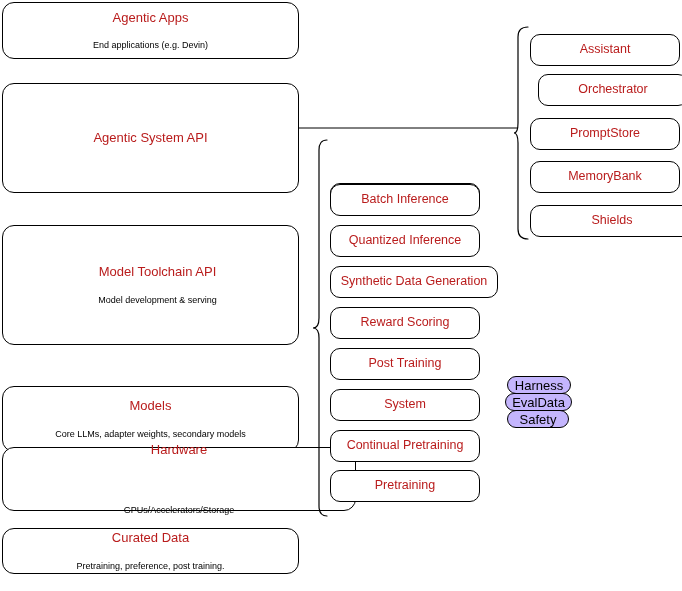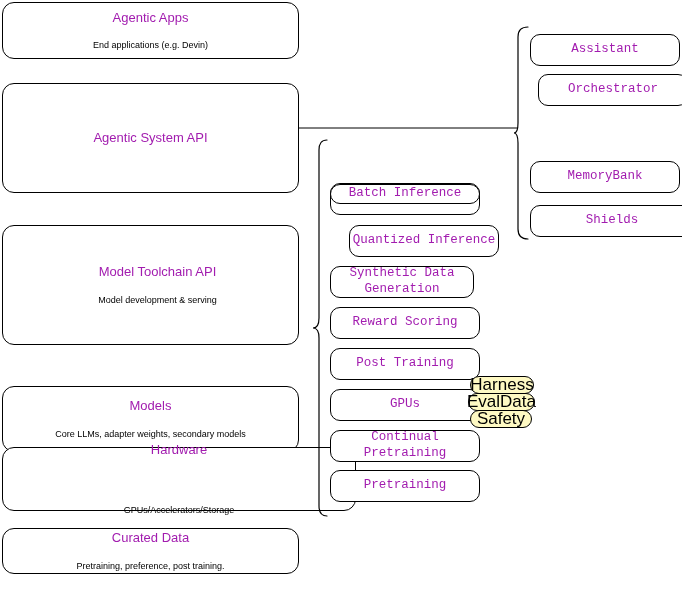--- a/index.html
+++ b/index.html
@@ -21,50 +21,51 @@
     background: #ffffff;
     border: 1px solid #000000;
     border-radius: 12px;
     display: flex;
     flex-direction: column;
     align-items: center;
     justify-content: center;
     text-align: center;
   }
   .box .title {
-    color: #a21caf;
+    color: #b91c1c;
     line-height: 1.25;
   }
   .box .subtitle {
     color: #000000;
     line-height: 1.25;
   }
   
   .layer .title { font-size: 13px; }
   .layer .subtitle { font-size: 9px; margin-top: 14px; }
 
   
   .leaf {
     border-radius: 10px;
   }
-  .leaf .title { font-size: 12.5px; font-family: Liberation Mono, monospace; }
+  .leaf .title { font-size: 12.5px; }
 
   
   .pill {
     position: absolute;
     box-sizing: border-box;
-    background: #fef9c3;
+    background: #c4b5fd;
     border: 1.6px solid #000000;
     border-radius: 999px;
     display: flex;
     align-items: center;
     justify-content: center;
-    font-size: 17px;
+    font-size: 13px;
     color: #000000;
     z-index: 5;
+    margin-left: 37px;
   }
   .connector {
     position: absolute;
     pointer-events: none;
   }
   .connector svg { display: block; overflow: visible; }
 </style>
 </head>
 <body>
 
@@ -113,55 +114,58 @@
 
   <div class="connector" style="left:313px; top:139px; width:16px; height:378px;">
     <svg width="16" height="378" viewBox="0 0 16 378">
       <path d="M14 1 Q6 1 6 11 L6 179 Q6 189 0 189 Q6 189 6 199 L6 367 Q6 377 14 377" stroke="#000000" stroke-width="1.2" fill="none" stroke-linecap="round"></path>
     </svg>
   </div>
 
   <div class="box leaf" style="left:330px; top:143px; width:150px; height:32px;margin-top:40px;">
     <div class="title">Realtime Inference</div>
   </div>
-  <div class="box leaf" style="left:330px; top:184px; width:150px; height:20px;border-radius:16px;">
+  <div class="box leaf" style="left:330px; top:184px; width:150px; height:32px;">
     <div class="title">Batch Inference</div>
   </div>
-  <div class="box leaf" style="left:330px; top:225px; width:150px; height:32px;margin-left:19px;">
+  <div class="box leaf" style="left:330px; top:225px; width:150px; height:32px;">
     <div class="title">Quantized Inference</div>
   </div>
-  <div class="box leaf" style="left:330px; top:266px; width:144px; height:32px;">
+  <div class="box leaf" style="left:330px; top:266px; width:168px; height:32px;">
     <div class="title">Synthetic Data Generation</div>
   </div>
   <div class="box leaf" style="left:330px; top:307px; width:150px; height:32px;">
     <div class="title">Reward Scoring</div>
   </div>
   <div class="box leaf" style="left:330px; top:348px; width:150px; height:32px;">
     <div class="title">Post Training</div>
   </div>
   <div class="box leaf" style="left:330px; top:389px; width:150px; height:32px;">
-    <div class="title">GPUs</div>
+    <div class="title">System</div>
   </div>
   <div class="box leaf" style="left:330px; top:430px; width:150px; height:32px;">
     <div class="title">Continual Pretraining</div>
   </div>
   <div class="box leaf" style="left:330px; top:470px; width:150px; height:32px;">
     <div class="title">Pretraining</div>
   </div>
 
   <div class="pill" style="left:470px; top:376px; width:64px; height:18px;">Harness</div>
   <div class="pill" style="left:468px; top:393px; width:67px; height:18px;">EvalData</div>
   <div class="pill" style="left:470px; top:410px; width:62px; height:18px;">Safety</div>
 
   <div class="box leaf" style="left:530px; top:34px; width:150px; height:32px;">
     <div class="title">Assistant</div>
   </div>
   <div class="box leaf" style="left:538px; top:74px; width:150px; height:32px;">
     <div class="title">Orchestrator</div>
   </div>
+  <div class="box leaf" style="left:530px; top:118px; width:150px; height:32px;">
+    <div class="title">PromptStore</div>
+  </div>
   <div class="box leaf" style="left:530px; top:161px; width:150px; height:32px;">
     <div class="title">MemoryBank</div>
   </div>
   <div class="box leaf" style="left:530px; top:205px; width:164px; height:32px;">
     <div class="title">Shields</div>
   </div>
 
 </div>
 
 </body></html>

